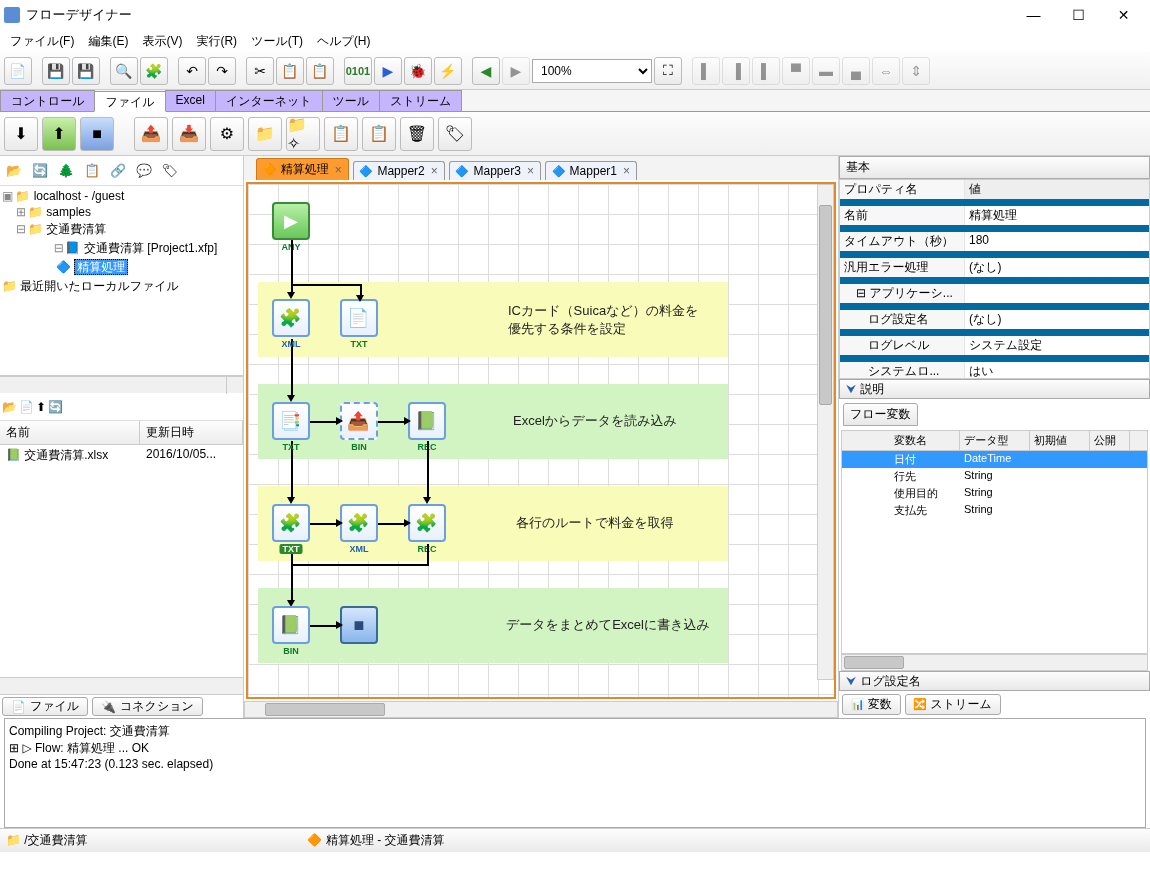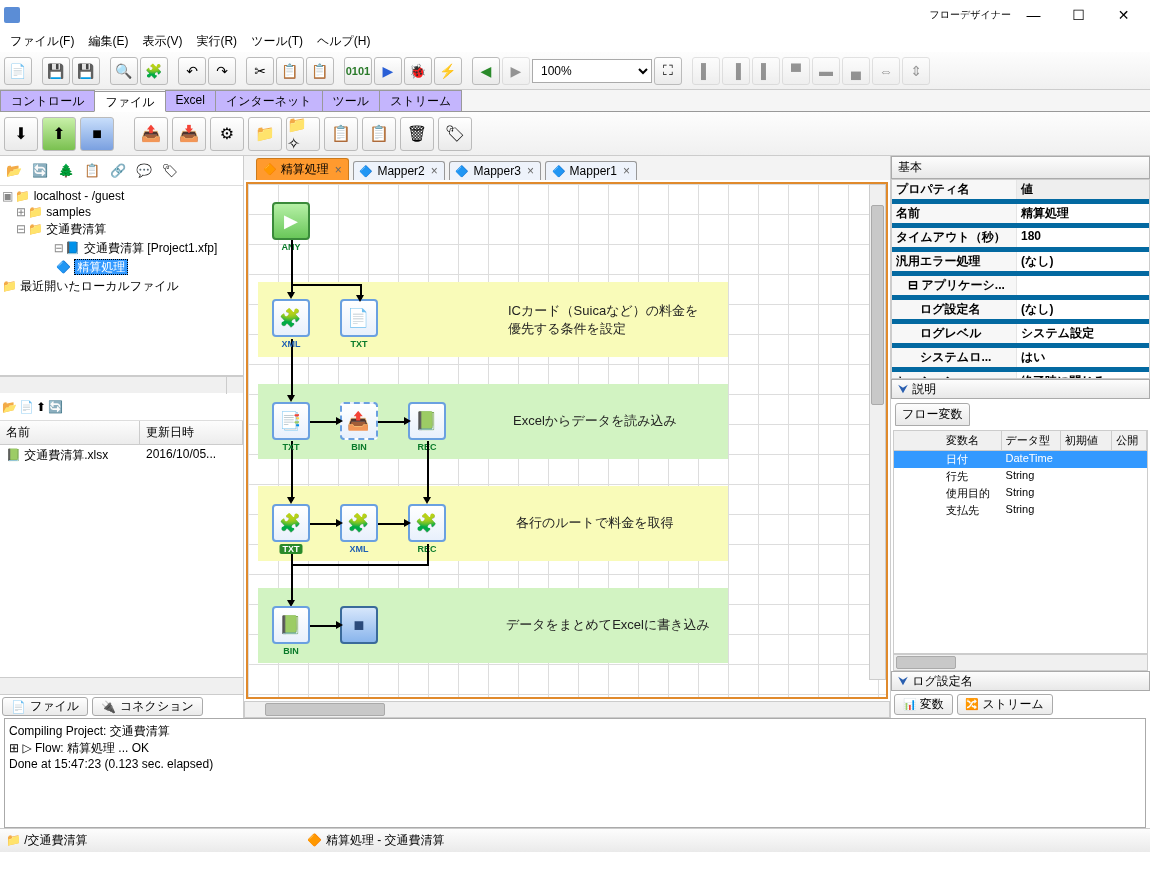--- a/index.html
+++ b/index.html
@@ -1,19 +1,19 @@
 <!DOCTYPE html>
 <html><head>
 <meta charset="utf-8">
 <style>
 * { box-sizing: border-box; margin: 0; padding: 0; font-family: "Meiryo UI", "MS PGothic", sans-serif; font-size: 12px; }
 body { background: #fff; overflow: hidden; width: 1150px; height: 869px; }
 .titlebar { height: 30px; display: flex; align-items: center; padding: 0 4px; }
 .titlebar .app-icon { width: 16px; height: 16px; background: #5b8dd6; border-radius: 2px; margin-right: 6px; }
-.titlebar .title { flex: 1; font-size: 10px; text-align: right; }
+.titlebar .title { flex: 1; font-size: 13px; }
 .titlebar .winbtn { width: 45px; height: 28px; text-align: center; line-height: 28px; font-size: 14px; }
 .menubar { height: 22px; display: flex; align-items: center; padding: 0 4px; gap: 2px; }
 .menubar span { padding: 2px 6px; cursor: default; }
 .toolbar-row { height: 38px; display: flex; align-items: center; padding: 2px 4px; gap: 2px; border-bottom: 1px solid #ccc; background: linear-gradient(#fdfdfd,#f0f0f0); }
 .tbtn { width: 28px; height: 28px; border: 1px solid #bbb; border-radius: 3px; background: linear-gradient(#fff,#eaeaea); display:flex; align-items:center; justify-content:center; font-size:14px; }
 .tbtn.dim { opacity: 0.4; }
 .tsep { width: 6px; }
 .zoom-sel { height: 24px; width: 120px; border: 1px solid #aaa; background: #fff; padding: 0 4px; }
 .tabstrip { height: 22px; display:flex; border-bottom: 1px solid #999; background: #f5f5f5; }
 .tab { padding: 2px 10px; border: 1px solid #999; border-bottom: none; background: #c4b5fd; margin-right: -1px; }
@@ -52,24 +52,24 @@
 .band-yellow { position:absolute; background:#f9fbb9; }
 .band-green { position:absolute; background:#d2f3c2; }
 .band-label { position:absolute; font-size:13px; color:#222; }
 .conn { position:absolute; background:#000; }
 .arr-down { position:absolute; width:0; height:0; border-left:4px solid transparent; border-right:4px solid transparent; border-top:7px solid #000; }
 .arr-right { position:absolute; width:0; height:0; border-top:4px solid transparent; border-bottom:4px solid transparent; border-left:7px solid #000; }
 .scrollbar-h { height:17px; background:#f0f0f0; border:1px solid #ccc; position:relative; }
 .scrollbar-h .thumb { position:absolute; height:13px; top:1px; left:20px; width:120px; background:#c8c8c8; border:1px solid #aaa; border-radius:2px; }
 .scrollbar-v { position:absolute; right:0; top:0; bottom:17px; width:17px; background:#f0f0f0; border:1px solid #ccc; }
 .scrollbar-v .thumb { position:absolute; width:13px; left:1px; top:20px; height:200px; background:#c8c8c8; border:1px solid #aaa; border-radius:2px; }
-.right-panel { width:260px; display:flex; flex-direction:column; border-left:1px solid #ccc; }
+.right-panel { width:312px; display:flex; flex-direction:column; border-left:1px solid #ccc; }
 .panel-head { background:linear-gradient(#fdfdfd,#e8e8e8); border:1px solid #aaa; padding:2px 6px; font-size:12px; }
 .prop-grid { flex: 0 0 200px; overflow:auto; background:#fff; border:1px solid #ccc; }
-.prop-row { display:flex; border-bottom:5px solid #0369a1;font-weight:bold; }
+.prop-row { display:flex; border-bottom:7px solid #0369a1; }
 .prop-row .k { width:125px; padding:1px 4px; background:#f7f7f7; border-right:1px solid #e5e5e5; white-space:nowrap; overflow:hidden; }
 .prop-row .v { flex:1; padding:1px 4px; white-space:nowrap; overflow:hidden; }
 .prop-row .k.indent1 { padding-left: 16px;} .prop-row .k.indent2 { padding-left: 28px;}
 .collapser { height:20px; background:linear-gradient(#fdfdfd,#e8e8e8); border:1px solid #aaa; padding:2px 6px; display:flex; align-items:center; gap:4px; }
 .flowvar-head { display:flex; background:#f0f0f0; border-bottom:1px solid #ccc; }
 .flowvar-head div { padding:2px 4px; border-right:1px solid #ccc; font-size:11px; }
 .fv-col1{width:70px;margin-left:48px;} .fv-col2{width:70px;} .fv-col3{width:60px;} .fv-col4{width:40px;}
 .fv-row { display:flex; }
 .fv-row div { padding:1px 4px; font-size:11px; }
 .fv-row.sel { background:#3399ff; color:#fff; }

